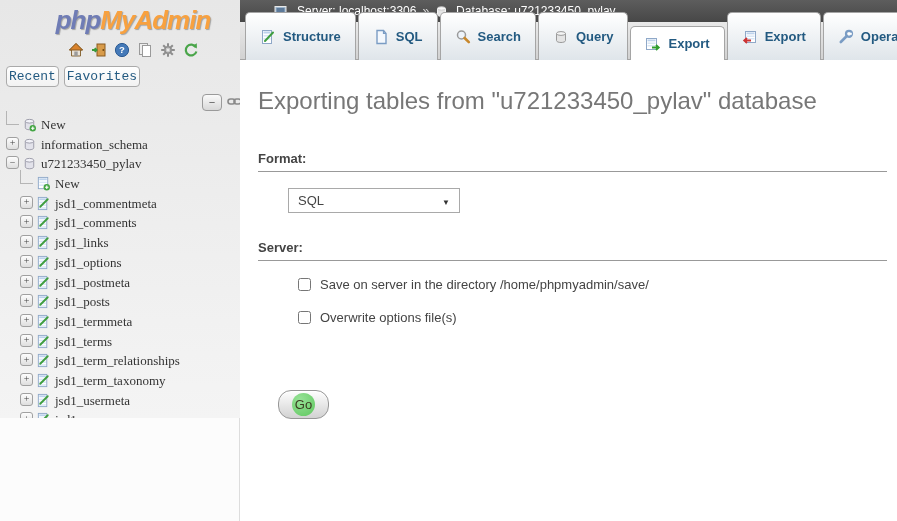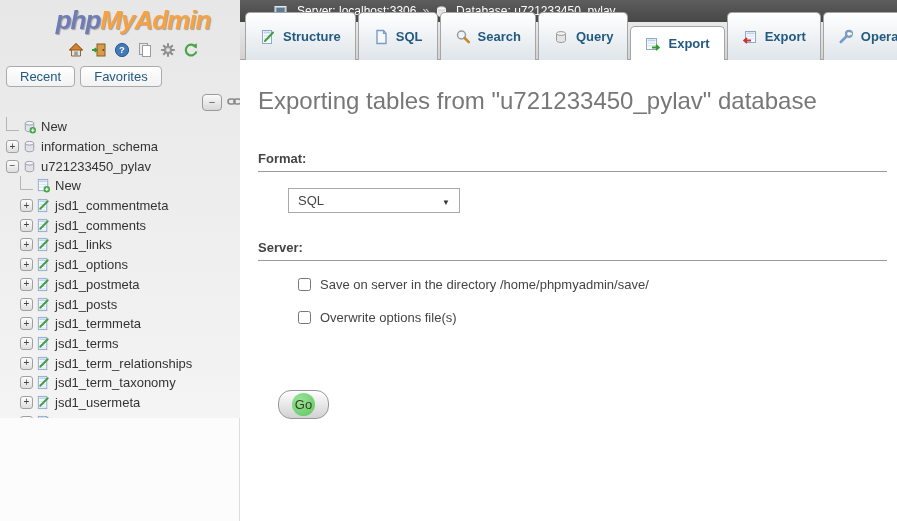--- a/index.html
+++ b/index.html
@@ -33,34 +33,34 @@
     font-size: 26px; letter-spacing: -1px; cursor: pointer;
     text-shadow: 1px 1px 1px rgba(80,80,80,.45); }
   .logo-php { color: #6f7cb5; }
   .logo-rest { color: #f8a13f; }
   .nav-icons { display: flex; justify-content: center; align-items: center; gap: 7px; margin-top: 4px; height: 20px; }
   .nav-icons .icon-btn { cursor: pointer; display: inline-flex; }
   .quick-tabs { display: flex; gap: 5px; padding: 6px 0 0 6px; }
   .qt-btn {
     background: linear-gradient(#ffffff,#f2f2f2);
     border: 1px solid #aaa; border-radius: 4px;
-    padding: 2px 13px; font-size: 13px; color: #235a81; cursor: pointer;
-    font-family: Liberation Sans, sans-serif;
+    padding: 2px 2px; font-size: 13px; color: #235a81; cursor: pointer;
+    font-family: Liberation Mono, monospace;
   }
   .panel-controls { display: flex; justify-content: flex-end; align-items: center; gap: 5px; padding: 6px 24px 0 0; height: 24px; }
   .collapse-btn {
     width: 20px; height: 17px; border: 1px solid #9a9a9a; border-radius: 4px;
     background: linear-gradient(#fafafa,#d8d8d8); cursor: pointer;
     display: flex; align-items: center; justify-content: center; color: #555; font-size: 11px; line-height: 1;
   }
   .collapse-btn::before { content: "−"; }
 
   
   .tree { margin-top: 6px; }
-  .trow { display: flex; align-items: center; height: 19.7px; white-space: nowrap; cursor: pointer; padding-left: 6px; }
+  .trow { display: flex; height: 19.7px; white-space: nowrap; cursor: pointer; padding-left: 6px; font-family: Liberation Serif, serif; }
   .trow.lvl1 { padding-left: 20px; }
   .expander {
     width: 13px; height: 13px; margin-right: 3px; flex: 0 0 13px;
     border: 1px solid #a0a0a0; border-radius: 3px;
     background: linear-gradient(#fdfdfd,#dedede);
     display: inline-flex; align-items: center; justify-content: center;
     font-size: 10px; line-height: 1; color: #444; cursor: pointer;
   }
   .expander.plus::before { content: "+"; }
   .expander.minus::before { content: "−"; }

